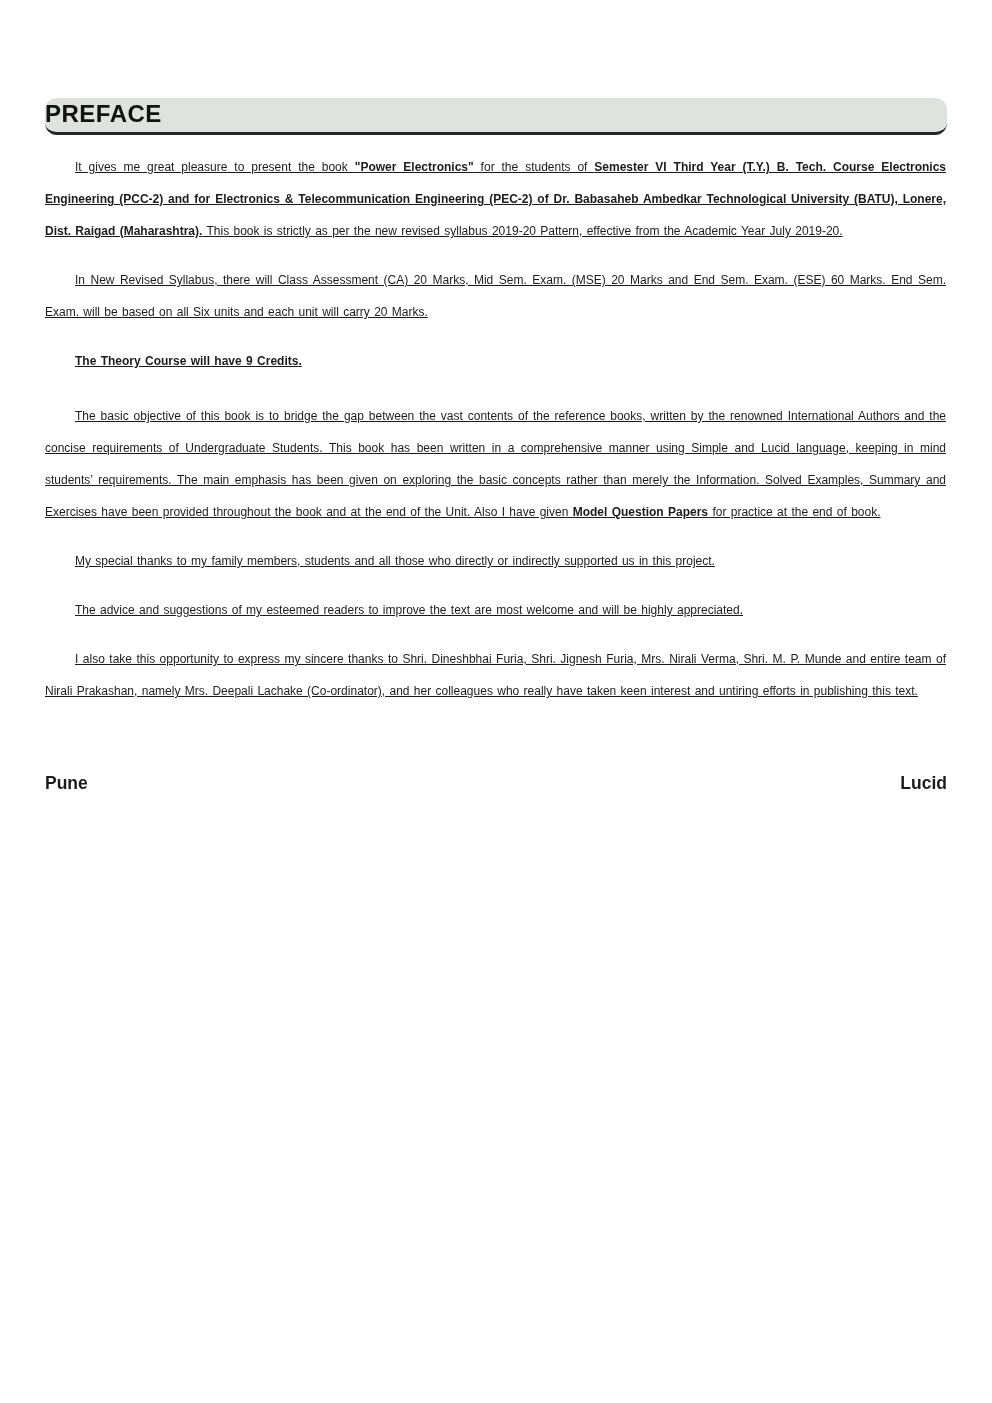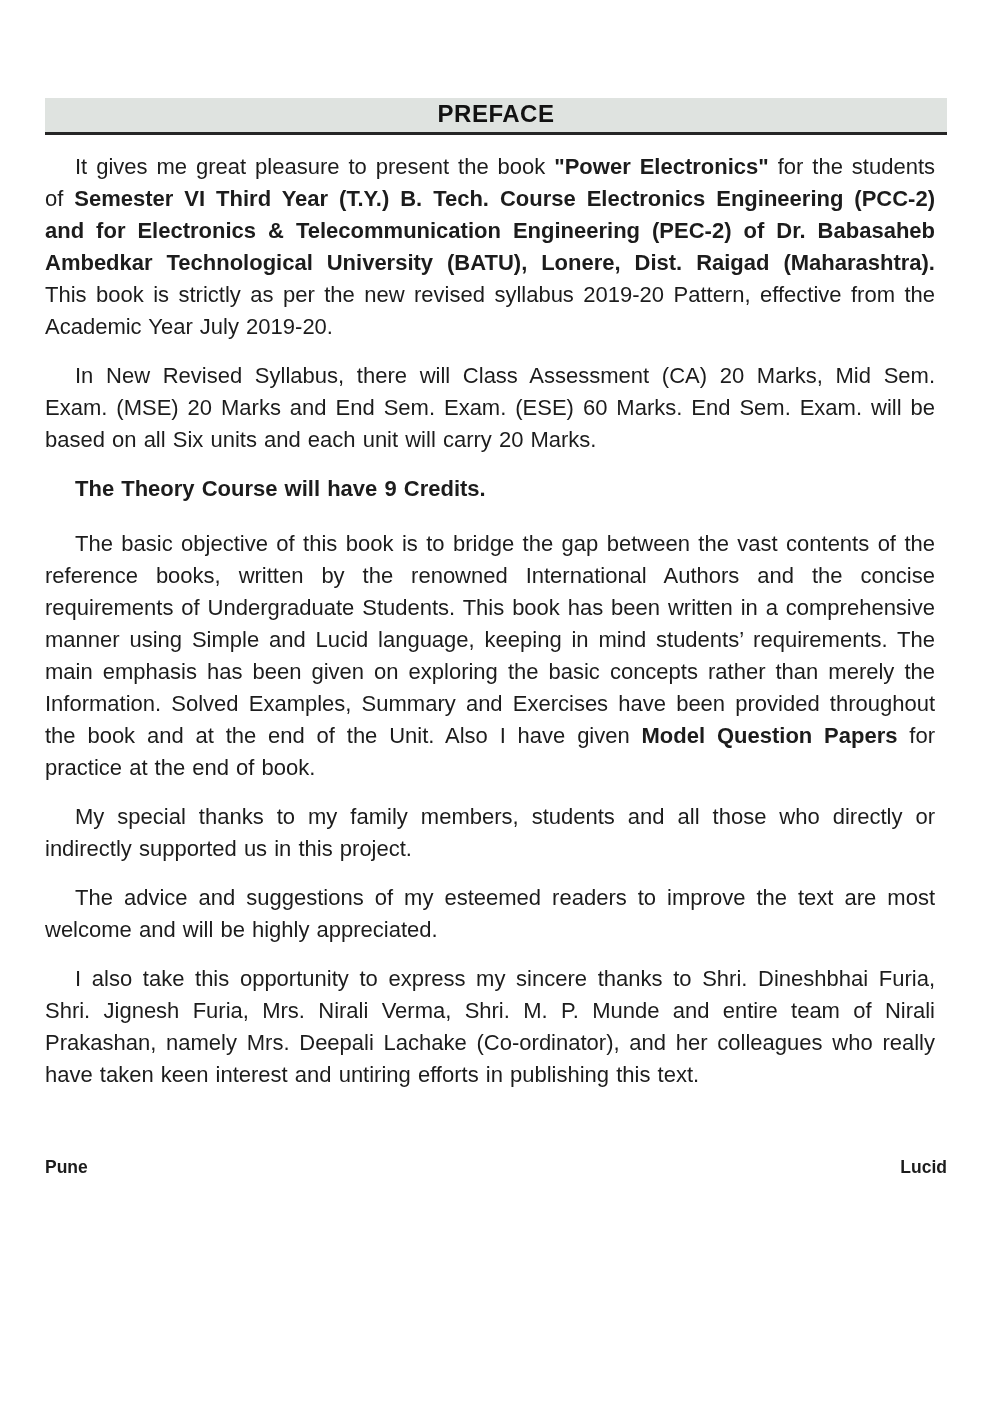--- a/index.html
+++ b/index.html
@@ -16,43 +16,44 @@
     padding: 98px 45px 0 45px;
     color: var(--text, #1c1c1c);
   }
 
   .banner {
     height: 37px;
     background: var(--banner-bg, #dfe3e0);
     border-bottom: 3px solid var(--banner-border, #262626);
     display: flex;
     align-items: center;
-    justify-content: center;
+    border-radius: 12px;
   }
 
   .banner h1 {
     font-size: 24px;
     font-weight: 700;
     letter-spacing: 0.5px;
     color: #121212;
     line-height: 1;
     padding-bottom: 2px;
   }
 
   .body-text {
     margin-top: 16px;
   }
 
   .body-text p {
-    font-size: 22px;
+    font-size: 12px;
     line-height: 32px;
     text-align: justify;
     text-indent: 30px;
-    margin: 0 12px 17px 0;
+    margin: 0 1px 17px 0;
     word-spacing: 1px;
+    text-decoration: underline;
   }
 
   .body-text p.credits {
     margin-top: 7px;
     margin-bottom: 23px;
     text-align: left;
   }
 
   .signature-row {
     margin-top: 60px;

